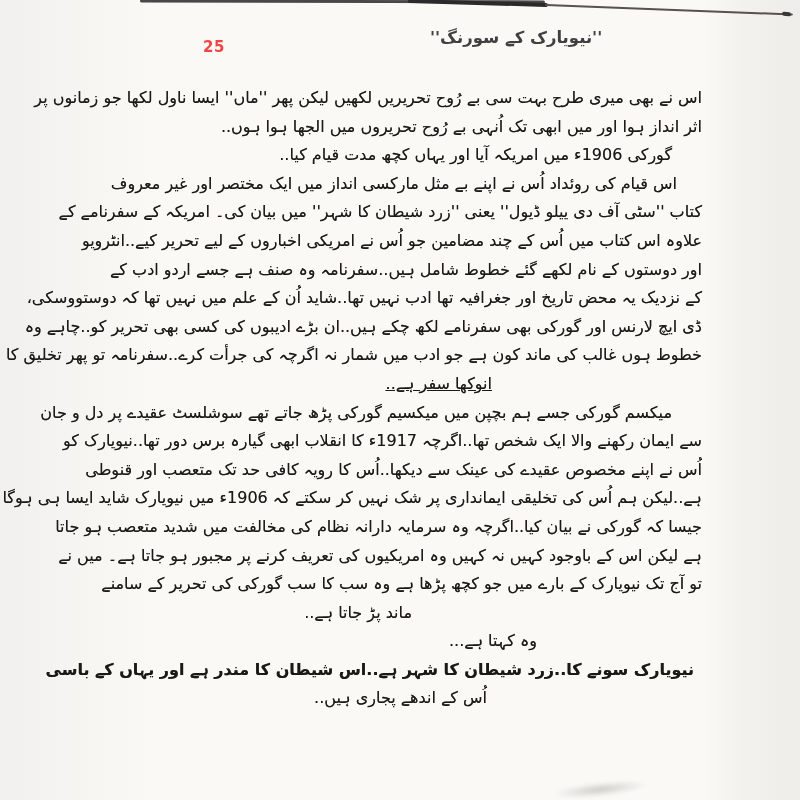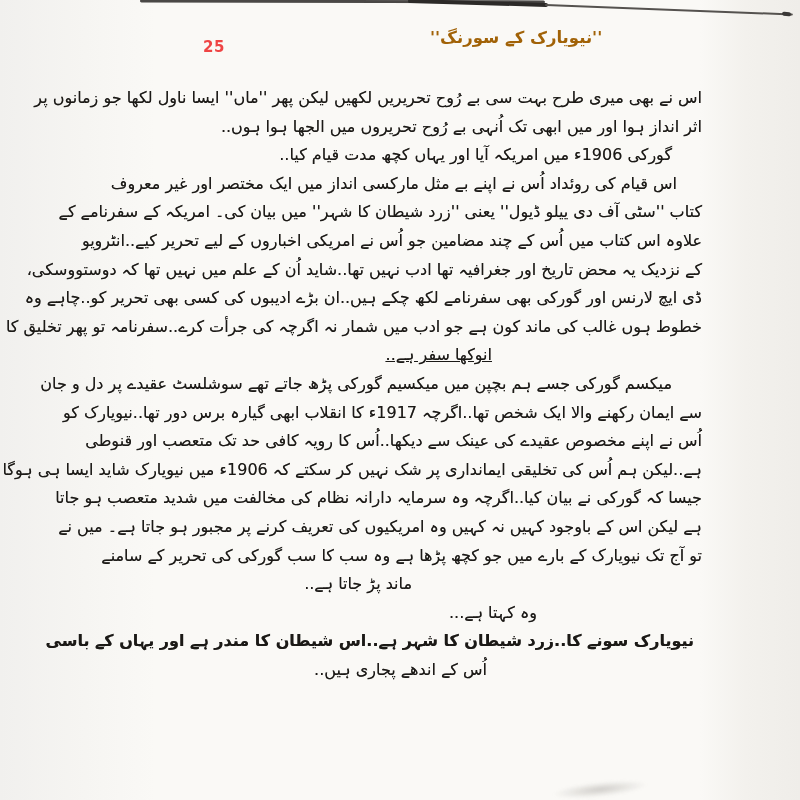--- a/index.html
+++ b/index.html
@@ -43,21 +43,21 @@
     filter:blur(1.5px);transform:rotate(-6deg);
   }
   
   .page-number{
     position:absolute;left:203px;top:38px;
     font-size:15px;font-weight:bold;color:#ef4444;letter-spacing:.5px;
   }
   .header-title{
     position:absolute;left:430px;top:28px;width:215px;
     direction:rtl;text-align:left;
-    font-size:16.5px;font-weight:bold;color:#a16207;
+    font-size:16.5px;font-weight:bold;color:#404040;
   }
   
   .text-block{
     position:absolute;left:158px;top:84px;width:544px;
     direction:rtl;color:var(--ink,#1b1916);
   }
   .text-line{
     height:28.6px;line-height:28.6px;font-size:16px;
     white-space:nowrap;text-align:right;
     text-shadow:0 0 .4px rgba(20,18,16,.55);
@@ -80,20 +80,21 @@
 
   <div class="header-title" lang="ur">''نیویارک کے سورنگ''</div>
 
   <div class="text-block" id="text-block" lang="ur">
       <div class="text-line">اس نے بھی میری طرح بہت سی بے رُوح تحریریں لکھیں لیکن پھر ''ماں'' ایسا ناول لکھا جو زمانوں پر</div>
       <div class="text-line">اثر انداز ہوا اور میں ابھی تک اُنہی بے رُوح تحریروں میں الجھا ہوا ہوں..</div>
       <div class="text-line" style="padding-right: 30px;">گورکی 1906ء میں امریکہ آیا اور یہاں کچھ مدت قیام کیا..</div>
       <div class="text-line" style="padding-right: 25px; text-align: right;">اس قیام کی روئداد اُس نے اپنے بے مثل مارکسی انداز میں ایک مختصر اور غیر معروف</div>
       <div class="text-line">کتاب ''سٹی آف دی ییلو ڈیول'' یعنی ''زرد شیطان کا شہر'' میں بیان کی۔ امریکہ کے سفرنامے کے</div>
       <div class="text-line">علاوہ اس کتاب میں اُس کے چند مضامین جو اُس نے امریکی اخباروں کے لیے تحریر کیے..انٹرویو</div>
+      <div class="text-line">اور دوستوں کے نام لکھے گئے خطوط شامل ہیں..سفرنامہ وہ صنف ہے جسے اردو ادب کے</div>
       <div class="text-line">کے نزدیک یہ محض تاریخ اور جغرافیہ تھا ادب نہیں تھا..شاید اُن کے علم میں نہیں تھا کہ دوستووسکی،</div>
       <div class="text-line">ڈی ایچ لارنس اور گورکی بھی سفرنامے لکھ چکے ہیں..ان بڑے ادیبوں کی کسی بھی تحریر کو..چاہے وہ</div>
       <div class="text-line">خطوط ہوں غالب کی ماند کون ہے جو ادب میں شمار نہ اگرچہ کی جرأت کرے..سفرنامہ تو پھر تخلیق کا</div>
       <div class="text-line" style="padding-right: 210px; text-decoration: underline;">انوکھا سفر ہے..</div>
       <div class="text-line" style="padding-right: 30px;">میکسم گورکی جسے ہم بچپن میں میکسیم گورکی پڑھ جاتے تھے سوشلسٹ عقیدے پر دل و جان</div>
       <div class="text-line">سے ایمان رکھنے والا ایک شخص تھا..اگرچہ 1917ء کا انقلاب ابھی گیارہ برس دور تھا..نیویارک کو</div>
       <div class="text-line">اُس نے اپنے مخصوص عقیدے کی عینک سے دیکھا..اُس کا رویہ کافی حد تک متعصب اور قنوطی</div>
       <div class="text-line">ہے..لیکن ہم اُس کی تخلیقی ایمانداری پر شک نہیں کر سکتے کہ 1906ء میں نیویارک شاید ایسا ہی ہوگا</div>
       <div class="text-line">جیسا کہ گورکی نے بیان کیا..اگرچہ وہ سرمایہ دارانہ نظام کی مخالفت میں شدید متعصب ہو جاتا</div>
       <div class="text-line">ہے لیکن اس کے باوجود کہیں نہ کہیں وہ امریکیوں کی تعریف کرنے پر مجبور ہو جاتا ہے۔ میں نے</div>

